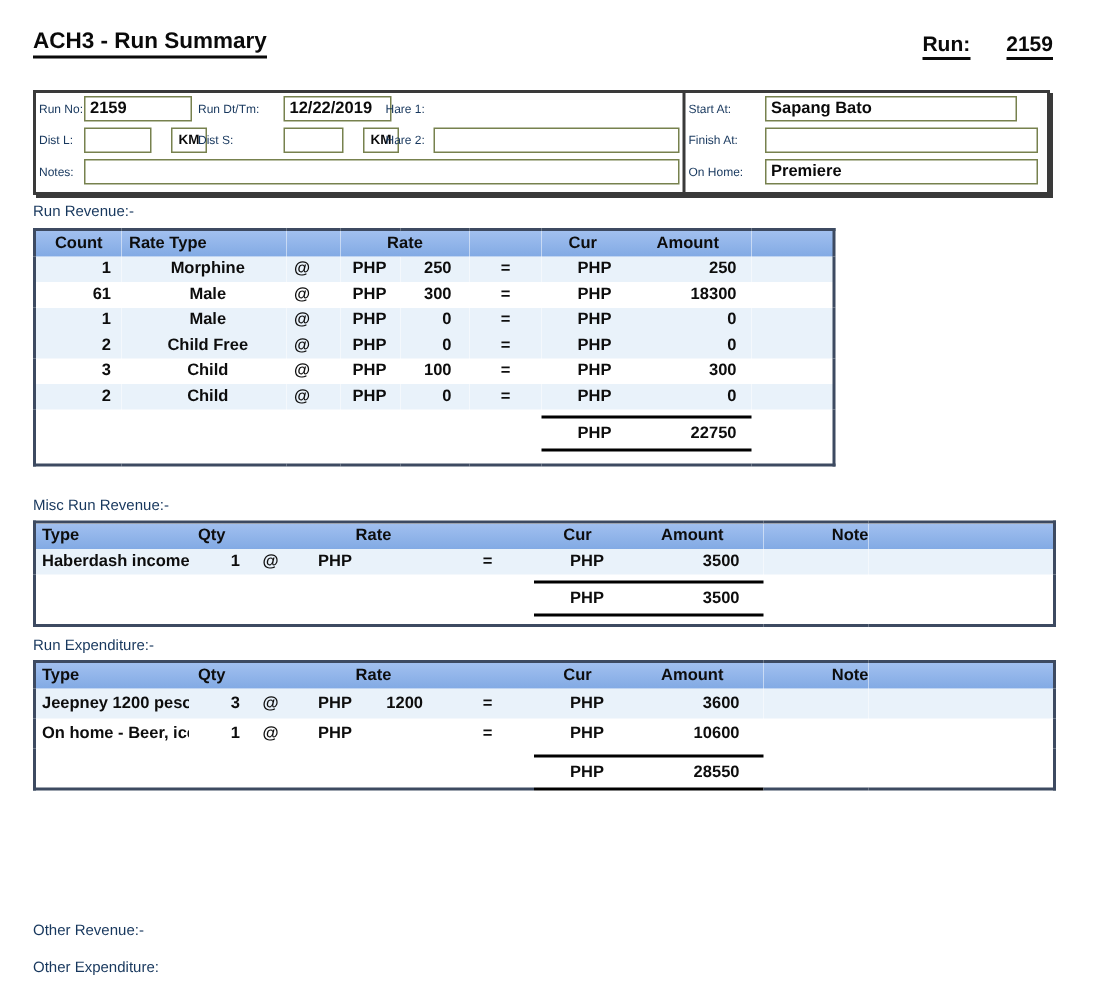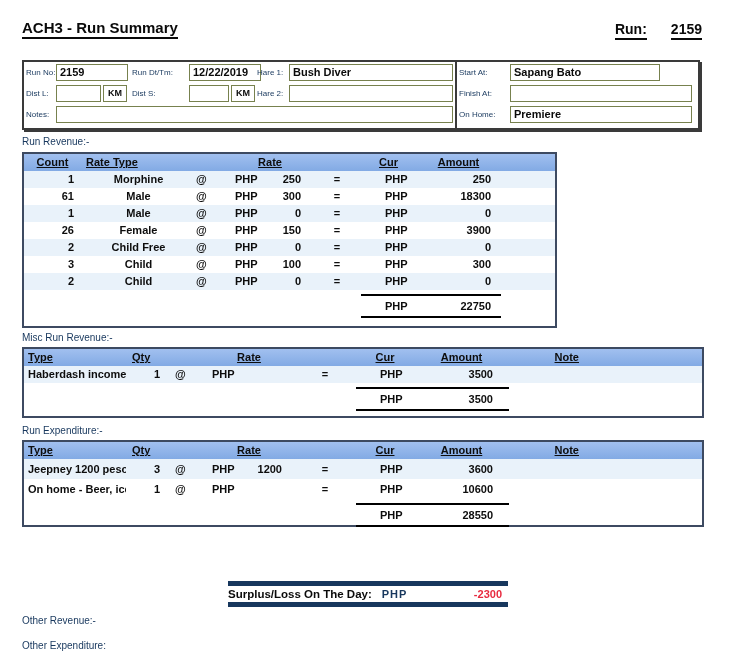--- a/index.html
+++ b/index.html
@@ -13,31 +13,31 @@
   .run-box span{border-bottom:2px solid #0a0a0a;padding-bottom:1px;}
 
   
   .form{position:absolute;left:22px;top:60px;width:674px;height:66px;border:2px solid #3a3a3a;
         box-shadow:2px 2px 0 #3a3a3a;background:#fff;}
   .form .divider{position:absolute;left:431px;top:0;bottom:0;width:2px;background:#3a3a3a;}
   .flabel{position:absolute;font-size:8px;color:#17375d;line-height:10px;white-space:nowrap;}
   .ffield{position:absolute;height:17px;border:1px solid #77814e;background:#fff;font-size:11px;
           font-weight:bold;color:#0a0a0a;line-height:15px;padding-left:3px;box-sizing:border-box;
           white-space:nowrap;overflow:hidden;}
-  .funit{padding-left:0;text-align:center;font-size:9px;line-height:15px;}
+  .funit{padding-left:0;text-align:center;font-size:9px;line-height:15px;margin-left:11px;}
 
   
   .seclabel{position:absolute;left:22px;font-size:10px;color:#17375d;white-space:nowrap;}
 
   
   .dtable{position:absolute;left:22px;border-collapse:collapse;table-layout:fixed;background:#fff;
           font-size:11px;font-weight:bold;color:#0d0d0d;border:2px solid #3d4a61;}
   .dtable td,.dtable th{padding:0;height:17px;line-height:17px;overflow:hidden;white-space:nowrap;font-weight:bold;}
   .dtable thead tr{background:linear-gradient(180deg,#a3c1f0,#82aae4);}
-  .dtable th{text-decoration:underline;text-align:center;}
+  .dtable th{text-align:center;}
   .dtable th.hl{text-align:left;}
   tr.alt{background:#e9f2fa;}
   tr.r20 td{height:20px;line-height:20px;}
   tr.sp td{height:4px;line-height:4px;}
   tr.bt td{height:8px;line-height:8px;}
   tr.bts td{height:5px;line-height:5px;}
   tr.tot td{height:20px;line-height:20px;}
   .tline{border-top:2px solid #000;border-bottom:2px solid #000;}
   td.cnt{text-align:right;padding-right:7px;}
   td.rt{text-align:center;padding-left:5px;}
@@ -79,23 +79,22 @@
   </div>
 
   <div class="form">
     <div class="divider"></div>
 
     <div class="flabel" style="left:2px;top:6px">Run No:</div>
     <div class="ffield" style="left:32px;top:2px;width:72px">2159</div>
     <div class="flabel" style="left:108px;top:6px">Run Dt/Tm:</div>
     <div class="ffield" style="left:165px;top:2px;width:72px">12/22/2019</div>
     <div class="flabel" style="left:233px;top:6px">Hare 1:</div>
-    <div class="ffield" style="left:265px;top:2px;width:164px">Bush Diver</div>
     <div class="flabel" style="left:435px;top:6px">Start At:</div>
-    <div class="ffield" style="left:486px;top:2px;width:150px">Sapang Bato</div>
+    <div class="ffield" style="left:486px;top:2px;width:168px">Sapang Bato</div>
 
     <div class="flabel" style="left:2px;top:27px">Dist L:</div>
     <div class="ffield" style="left:32px;top:23px;width:45px"></div>
     <div class="ffield funit" style="left:79px;top:23px;width:24px">KM</div>
     <div class="flabel" style="left:108px;top:27px">Dist S:</div>
     <div class="ffield" style="left:165px;top:23px;width:40px"></div>
     <div class="ffield funit" style="left:207px;top:23px;width:24px">KM</div>
     <div class="flabel" style="left:233px;top:27px">Hare 2:</div>
     <div class="ffield" style="left:265px;top:23px;width:164px"></div>
     <div class="flabel" style="left:435px;top:27px">Finish At:</div>
@@ -157,31 +156,20 @@
         </tr>
       <tr class="alt">
           <td class="cnt">1</td>
           <td class="rt">Male</td>
           <td class="at">@</td>
           <td class="phc">PHP</td>
           <td class="rv">0</td>
           <td class="eq">=</td>
           <td class="cur">PHP</td>
           <td class="amt">0</td>
-          <td></td>
-        </tr>
-      <tr>
-          <td class="cnt">26</td>
-          <td class="rt">Female</td>
-          <td class="at">@</td>
-          <td class="phc">PHP</td>
-          <td class="rv">150</td>
-          <td class="eq">=</td>
-          <td class="cur">PHP</td>
-          <td class="amt">3900</td>
           <td></td>
         </tr>
       <tr class="alt">
           <td class="cnt">2</td>
           <td class="rt">Child Free</td>
           <td class="at">@</td>
           <td class="phc">PHP</td>
           <td class="rv">0</td>
           <td class="eq">=</td>
           <td class="cur">PHP</td>
@@ -337,22 +325,17 @@
         </tr>
       <tr class="tot">
           <td colspan="6"></td>
           <td class="cur tline">PHP</td>
           <td class="amt2 tline">28550</td>
           <td colspan="2"></td>
         </tr>
     </tbody>
   </table>
 
-  <div class="surplus">
-    <span class="lbl">Surplus/Loss On The Day:</span>
-    <span class="cur">PHP</span>
-    <span class="amt">-2300</span>
-  </div>
 
   <div class="seclabel" style="top:615px">Other Revenue:-</div>
   <div class="seclabel" style="top:640px">Other Expenditure:</div>
 
 </div>
 
 </body></html>

